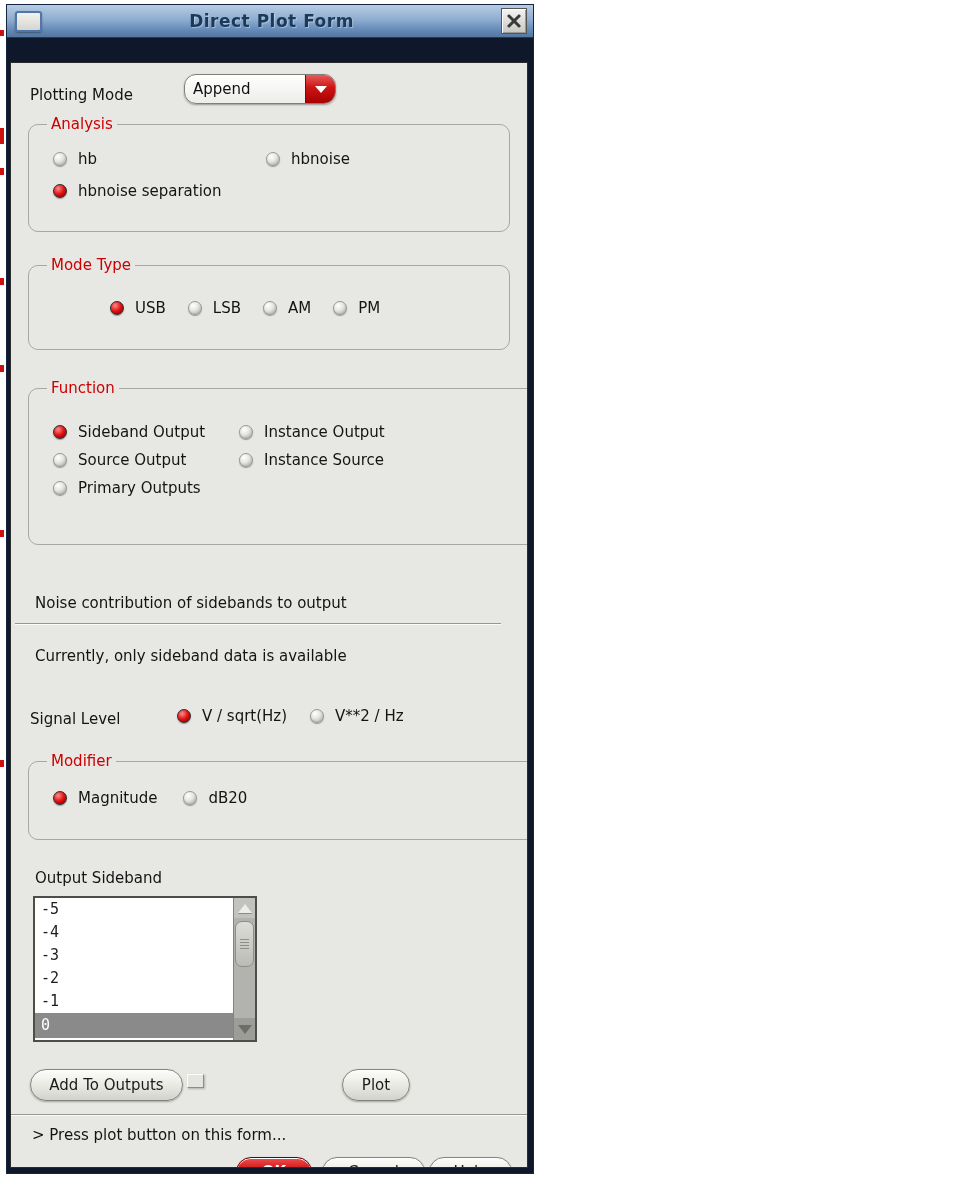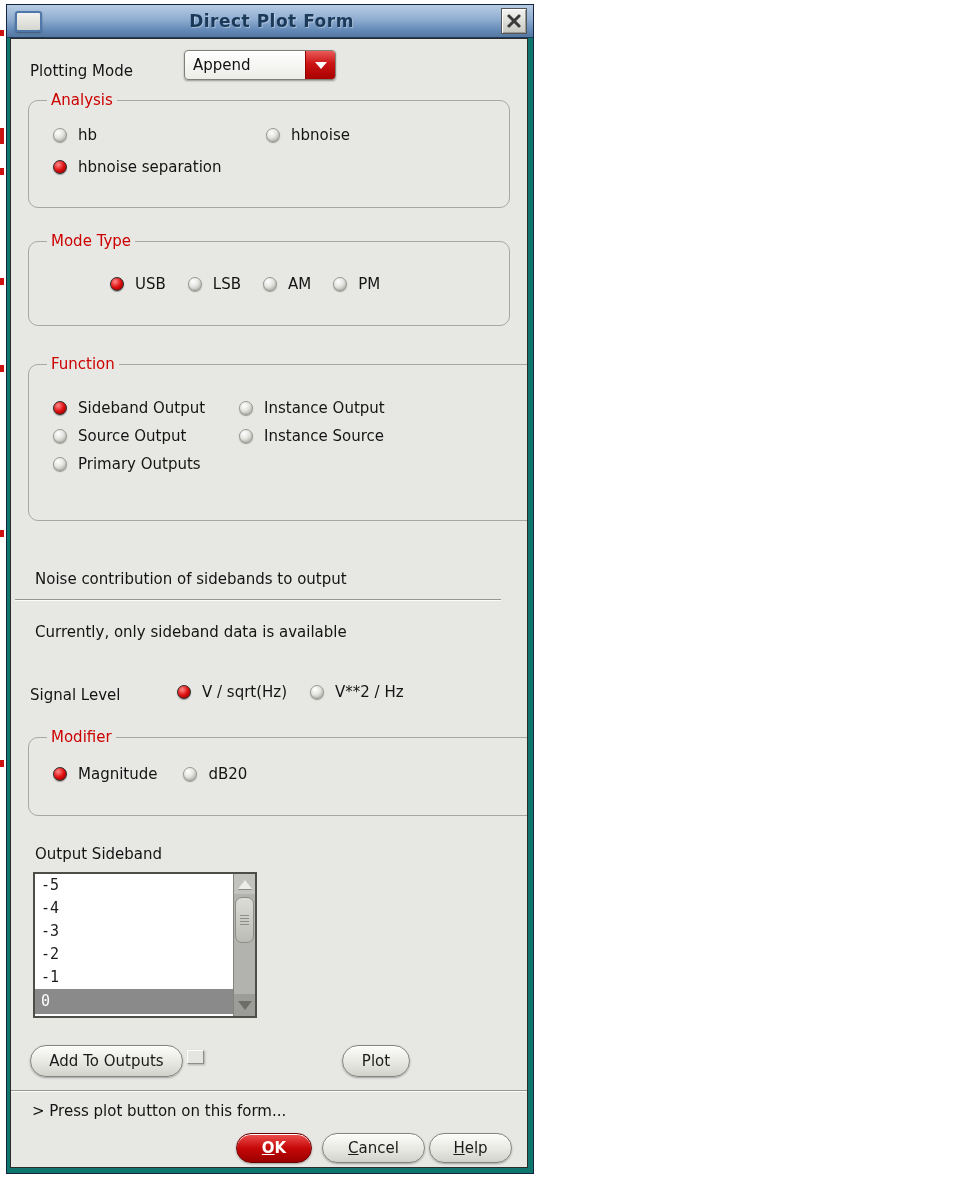--- a/index.html
+++ b/index.html
@@ -1,21 +1,21 @@
 <!DOCTYPE html>
 <html><head>
 <meta charset="utf-8">
 <style>
   html,body{margin:0;padding:0;background:#ffffff;width:964px;height:1180px;
     font-family:"DejaVu Sans","Liberation Sans",sans-serif;}
   *{box-sizing:border-box;}
 
   
   .window{position:absolute;left:6px;top:4px;width:528px;height:1170px;
-    background:#0f766e;border:1px solid #152441;display:flex;flex-direction:column;}
+    background:#0f172a;border:1px solid #152441;display:flex;flex-direction:column;gap:24px;}
   .titlebar{height:33px;flex:none;display:flex;align-items:center;
     background:linear-gradient(180deg,#b7cce4 0%,#8fadd0 45%,#6288b6 80%,#54779f 100%);
     border-bottom:1px solid #1d3least;border-bottom:1px solid #1d3a5e;padding:0 4px;}
   .win-icon{width:27px;height:21px;margin-left:4px;border:2px solid #4f77a9;border-radius:3px;
     background:linear-gradient(180deg,#f2f2ee 0%,#d6d6d0 100%);box-shadow:0 1px 2px rgba(0,0,0,.35);}
   .title-text{flex:1;text-align:center;font-size:17px;font-weight:bold;color:#1b3a5a;
     text-shadow:1px 1px 0 rgba(255,255,255,.35);letter-spacing:.5px;}
   .close-btn{width:26px;height:26px;position:relative;flex:none;margin-right:2px;
     background:linear-gradient(180deg,#f4f4f2,#c8c8c2);border:1px solid #555;
     box-shadow:inset 1px 1px 0 #ffffff,inset -1px -1px 0 #9a9a94;}
@@ -46,21 +46,21 @@
   .pill span{display:block;}
   .pill.u span::first-letter{text-decoration:underline;}
   .pill.ok{background:linear-gradient(180deg,#ee5050 0%,#c70808 50%,#9a0000 100%);
     border:1px solid #6e0000;color:#ffffff;font-weight:bold;}
 
   .sep{position:absolute;left:4px;right:26px;height:0;border-top:1px solid #979791;
     border-bottom:1px solid #fbfbf8;}
 
   
   .dropdown{position:absolute;left:173px;top:11px;width:152px;height:30px;display:flex;
-    border:1px solid #808078;border-radius:4px;overflow:hidden;
+    border:1px solid #808078;border-radius:12px;overflow:hidden;
     background:linear-gradient(180deg,#ffffff 0%,#ececе8 100%);
     background:linear-gradient(180deg,#ffffff 0%,#ecece8 100%);
     box-shadow:0 1px 2px rgba(0,0,0,.35);cursor:pointer;}
   .dropdown .dd-text{flex:1;font-size:15px;color:#111;padding:5px 0 0 8px;}
   .dropdown .dd-btn{width:30px;flex:none;display:flex;align-items:center;justify-content:center;
     background:linear-gradient(180deg,#ea5a5a 0%,#cc1414 45%,#a80000 100%);border-left:1px solid #8c0000;}
   .tri-down{width:0;height:0;border-left:6px solid transparent;border-right:6px solid transparent;
     border-top:7px solid #ffffff;}
 
   

